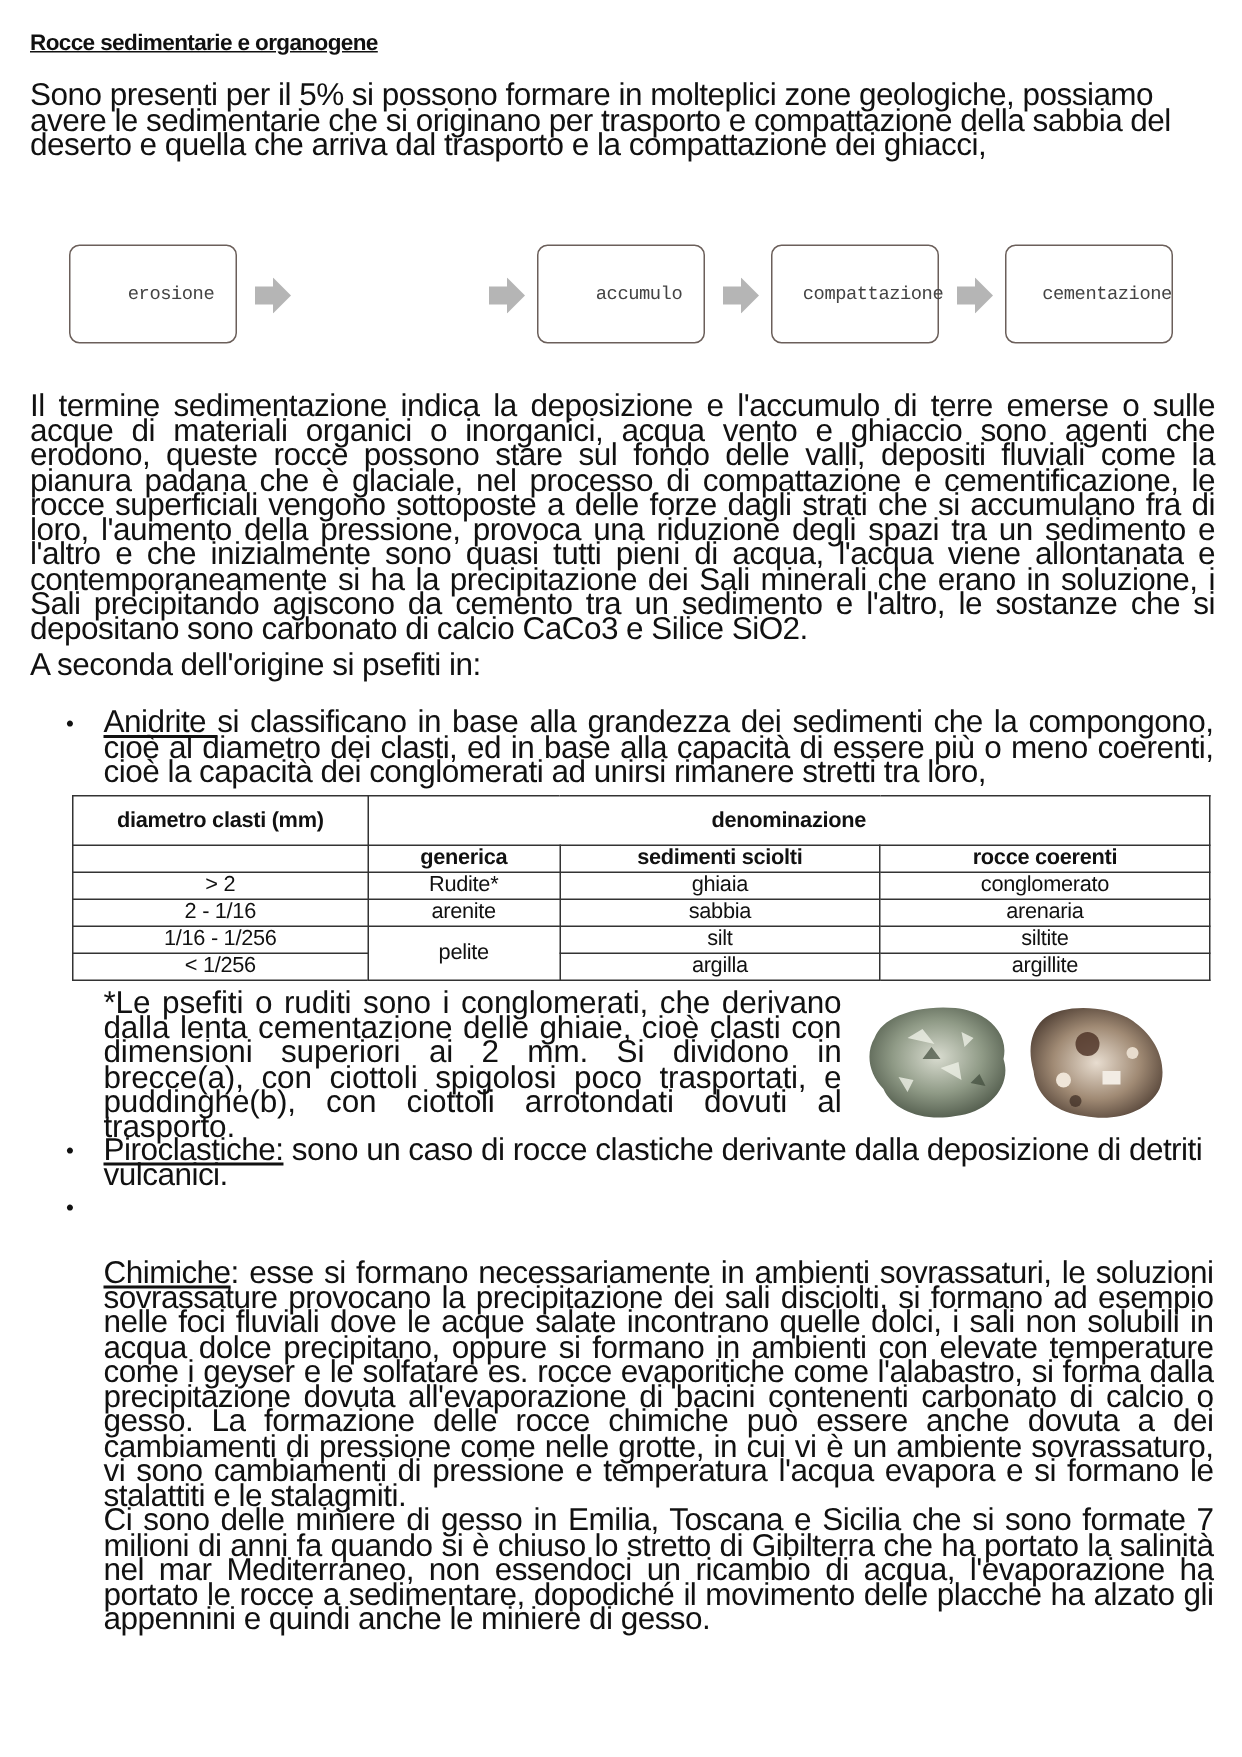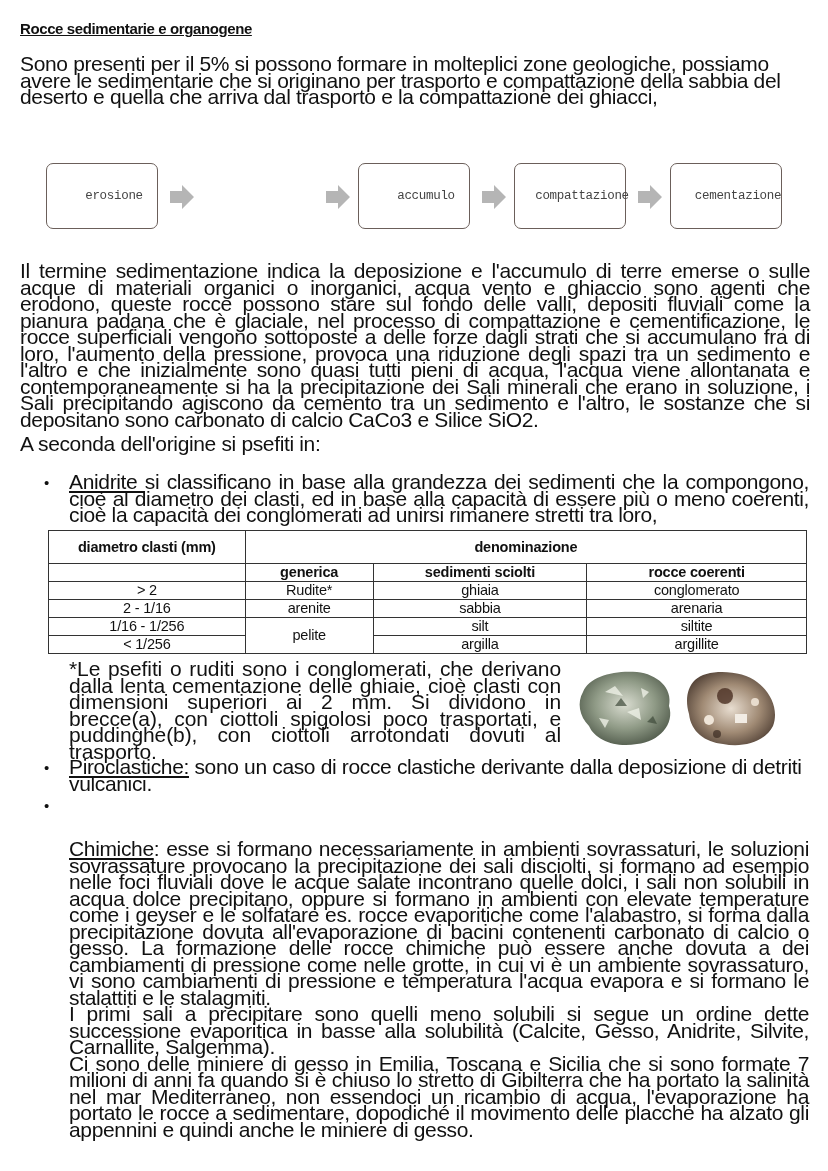--- a/index.html
+++ b/index.html
@@ -145,15 +145,14 @@
 </svg>
 
 <span class="bullet" id="piro-bullet">•</span>
 <div id="piro" class="bul-text txt">
   <span class="u">Piroclastiche:</span><span> sono un caso di rocce clastiche derivante dalla deposizione di detriti vulcanici.</span>
 </div>
 
 <span class="bullet" id="chim-bullet">•</span>
 <div id="chim" class="bul-text txt just">
   <div><span class="u">Chimiche</span><span>: esse si formano necessariamente in ambienti sovrassaturi, le soluzioni sovrassature provocano la precipitazione dei sali disciolti, si formano ad esempio nelle foci fluviali dove le acque salate incontrano quelle dolci, i sali non solubili in acqua dolce precipitano, oppure si formano in ambienti con elevate temperature come i geyser e le solfatare es. rocce evaporitiche come l'alabastro, si forma dalla precipitazione dovuta all'evaporazione di bacini contenenti carbonato di calcio o gesso. La formazione delle rocce chimiche può essere anche dovuta a dei cambiamenti di pressione come nelle grotte, in cui vi è un ambiente sovrassaturo, vi sono cambiamenti di pressione e temperatura l'acqua evapora e si formano le stalattiti e le stalagmiti.</span></div>
-  <div>I primi sali a precipitare sono quelli meno solubili si segue un ordine dette successione evaporitica in basse alla solubilità (Calcite, Gesso, Anidrite, Silvite, Carnallite, Salgemma).</div>
   <div>Ci sono delle miniere di gesso in Emilia, Toscana e Sicilia che si sono formate 7 milioni di anni fa quando si è chiuso lo stretto di Gibilterra che ha portato la salinità nel mar Mediterraneo, non essendoci un ricambio di acqua, l'evaporazione ha portato le rocce a sedimentare, dopodiché il movimento delle placche ha alzato gli appennini e quindi anche le miniere di gesso.</div>
 </div>
 
 </body></html>

